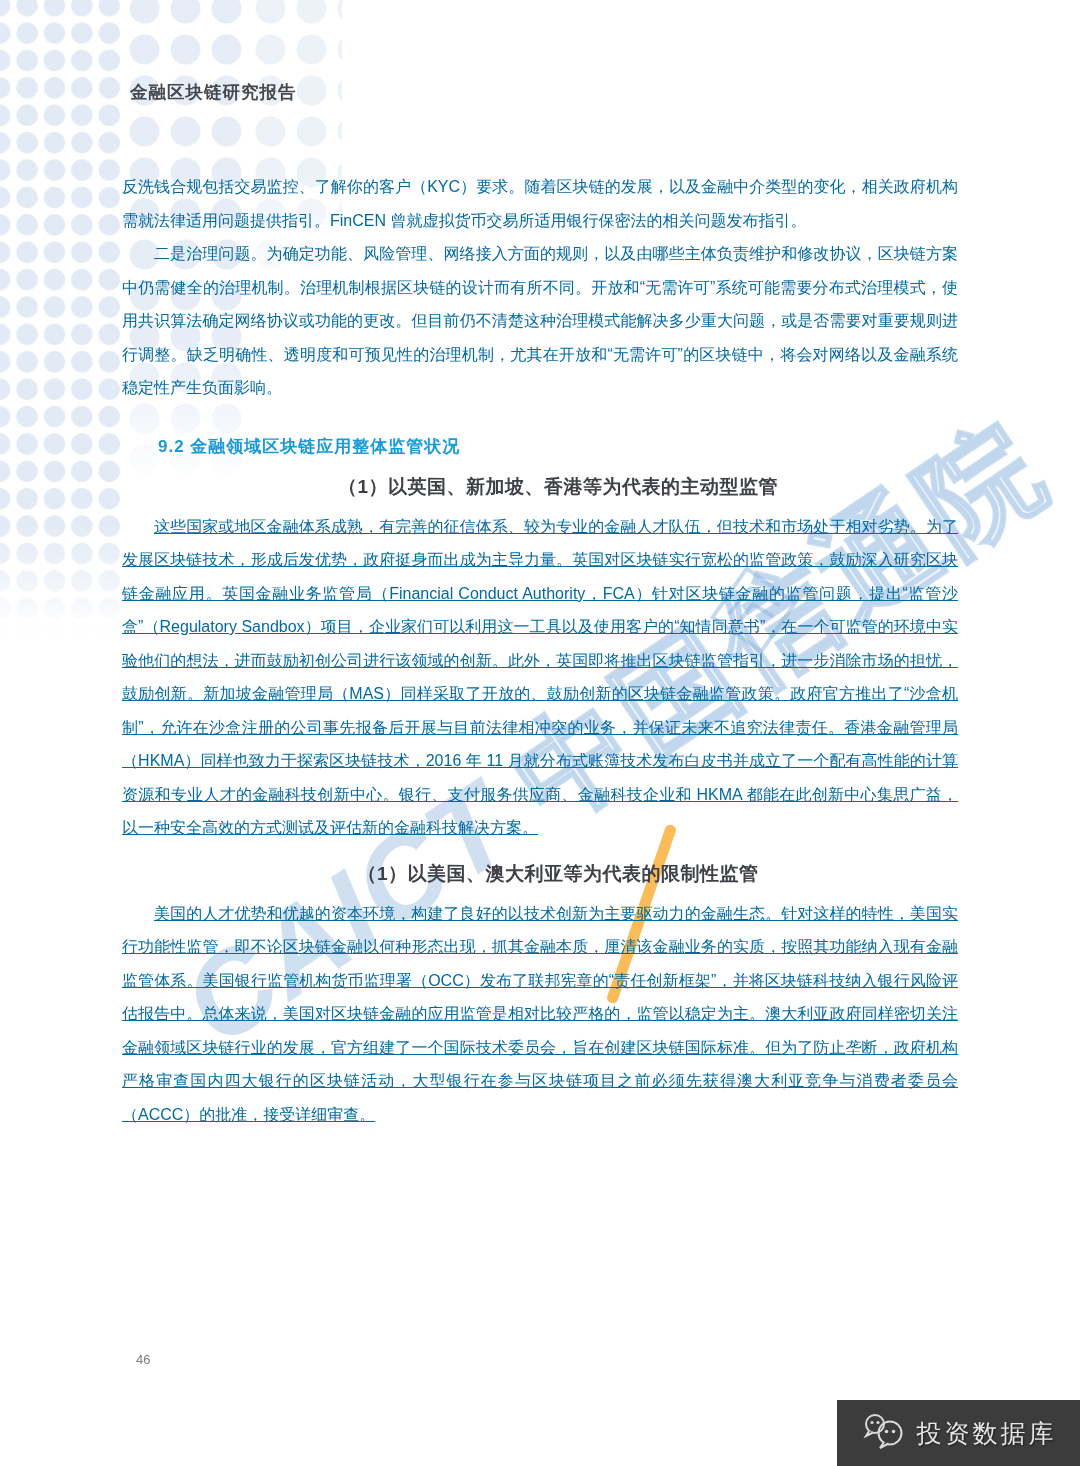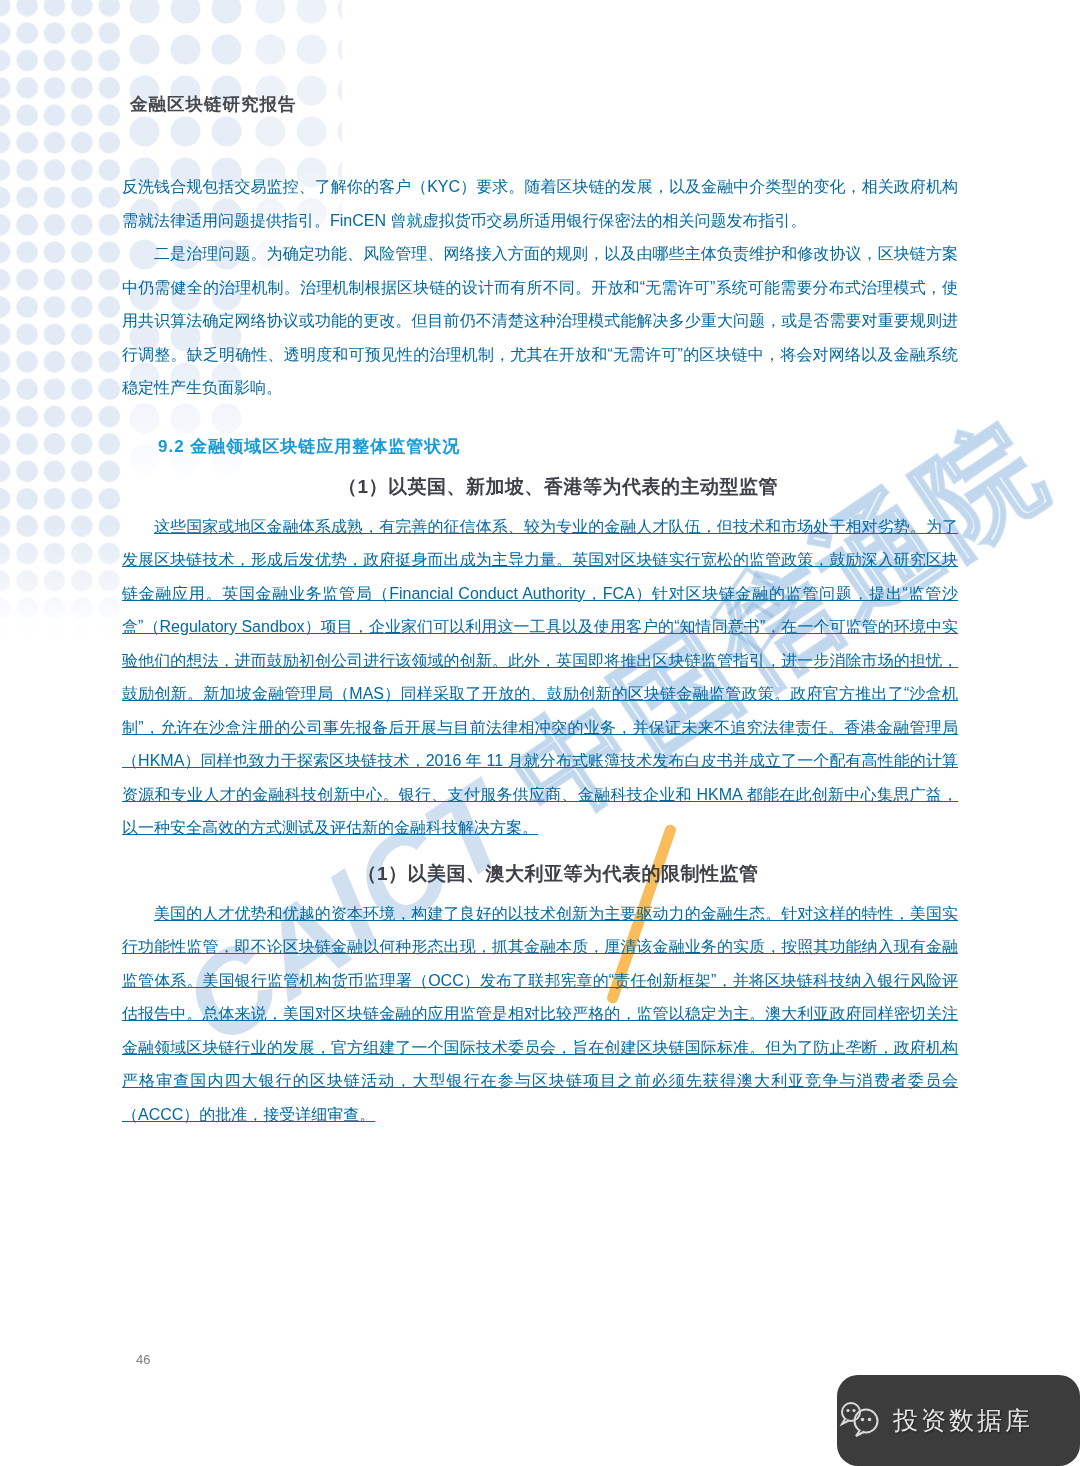--- a/index.html
+++ b/index.html
@@ -55,21 +55,21 @@
   }
   .wm-slash {
     position:absolute; left:636px; top:820px; width:11px; height:188px;
     background: rgba(246,166,35,0.75); border-radius:5px;
     transform: rotate(19deg);
   }
   .wm-diamond { position:absolute; left:706px; top:562px; }
 
   
   .report-header {
-    position:absolute; left:130px; top:92px; z-index:2;
+    position:absolute; left:130px; top:80px; z-index:2;
     font-size:17.5px; font-weight:bold; color:#45484e; letter-spacing:1px;
   }
 
   
   .main-content {
     position:absolute; left:122px; top:170px; width:836px; z-index:2;
   }
   .body-p {
     font-size:16px; line-height:33.5px; color:#0369a1;
     text-align: justify;
@@ -85,23 +85,23 @@
     font-size: 19px; font-weight: bold; color:#3e4147; letter-spacing:0.5px;text-align:center;
   }
   .sub-body { margin-top: 10px; text-decoration: underline; }
 
   
   .page-number {
     position:absolute; left:136px; top:1352px; z-index:2;
     font-size:13px; color:#7f7f7f;
   }
   .footer-bar {
-    position:absolute; right:0; bottom:0; width:243px; height:91px; z-index:3;
+    position:absolute; right:0; bottom:0; width:243px; height:66px; z-index:3;
     background:#3c3c3c;
-    display:flex; align-items:center; justify-content:flex-start; gap:10px;border-radius:21px;
+    display:flex; align-items:center; justify-content:center; gap:10px;
   }
   .brand-name {
     font-size:25px; color:#e6e6e6; letter-spacing:3px;
     text-shadow: 1px 1px 2px rgba(0,0,0,0.55);
   }
 </style>
 </head>
 <body>
 
 <div class="page">

